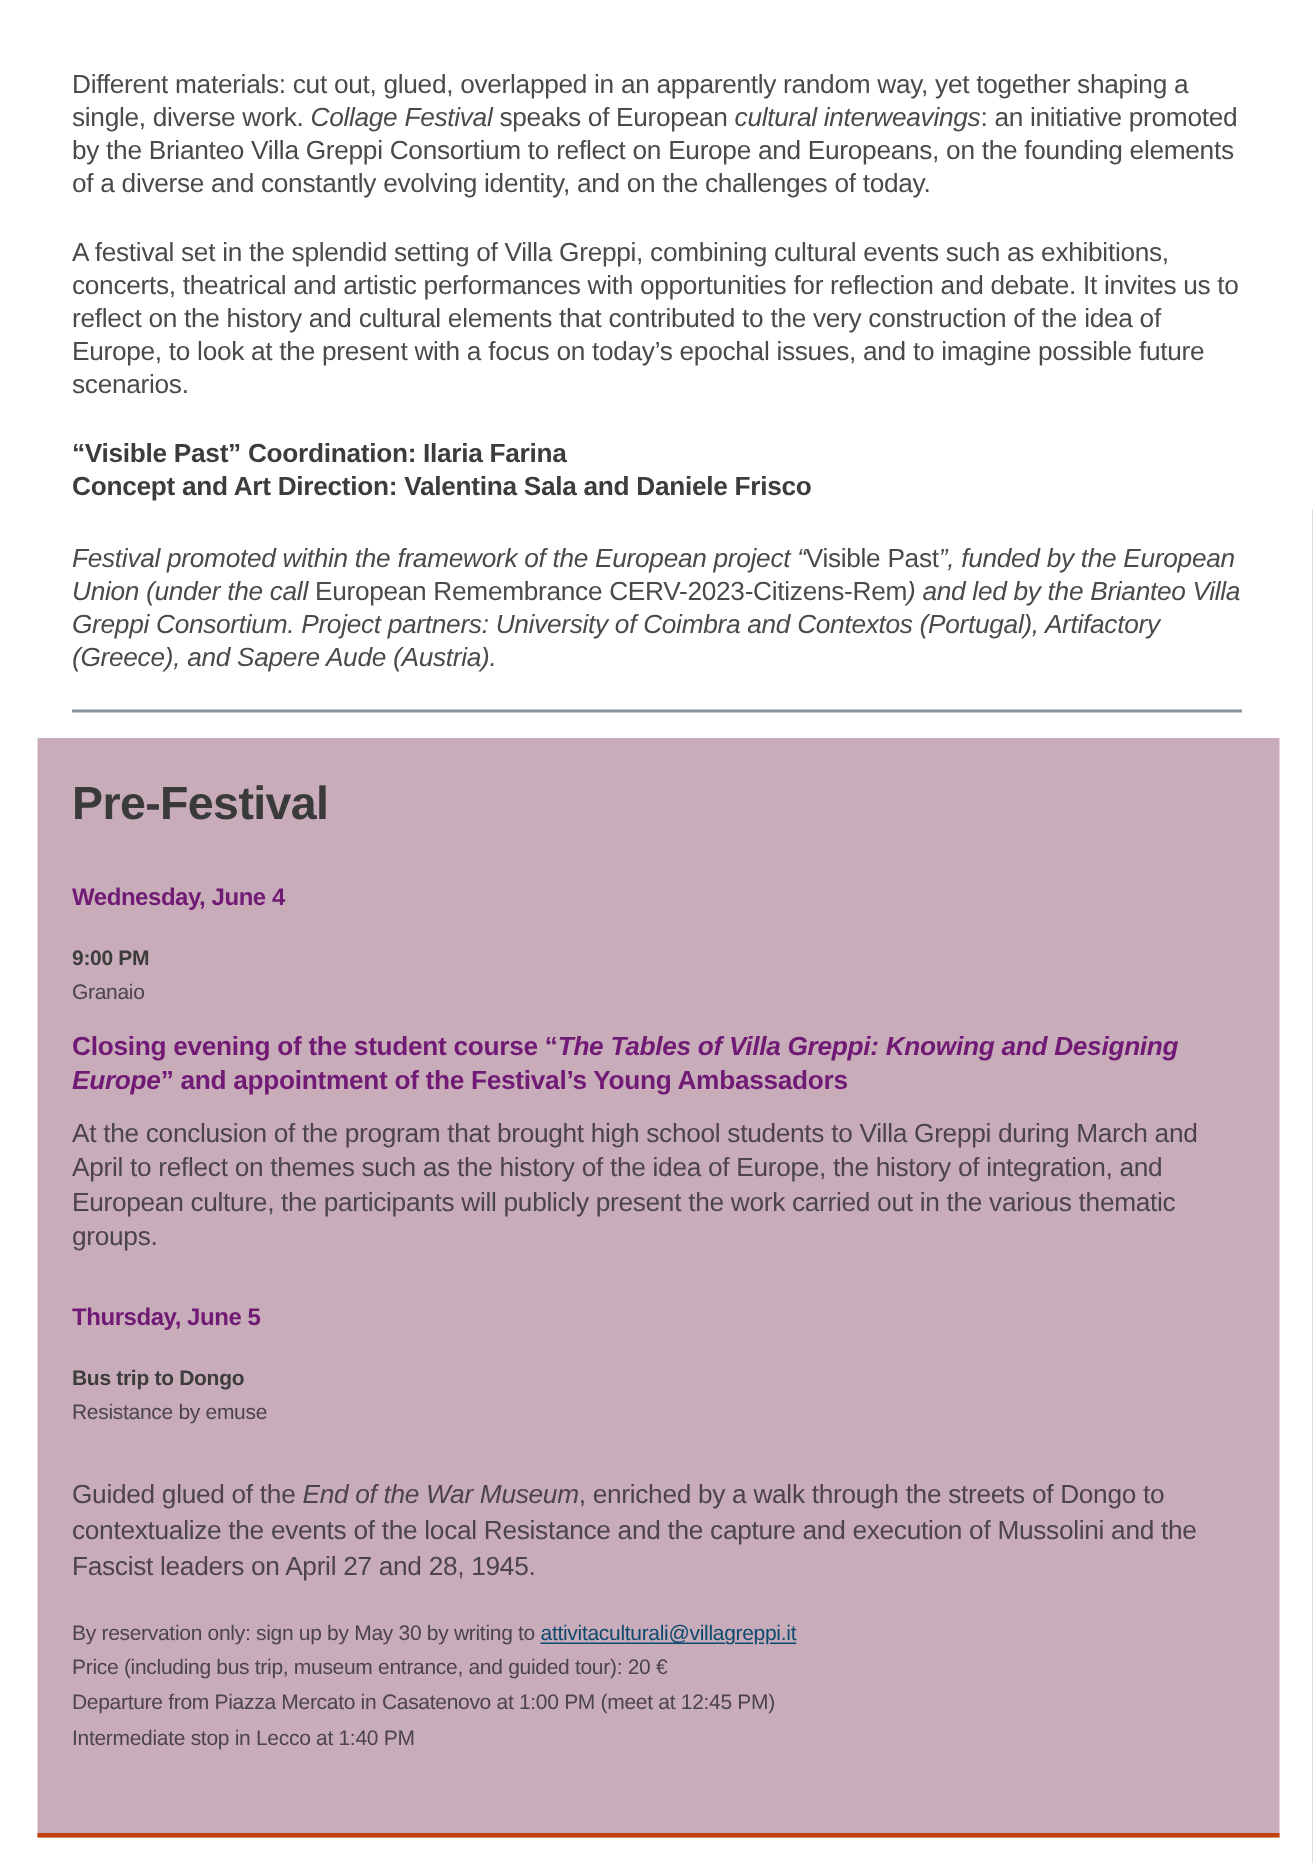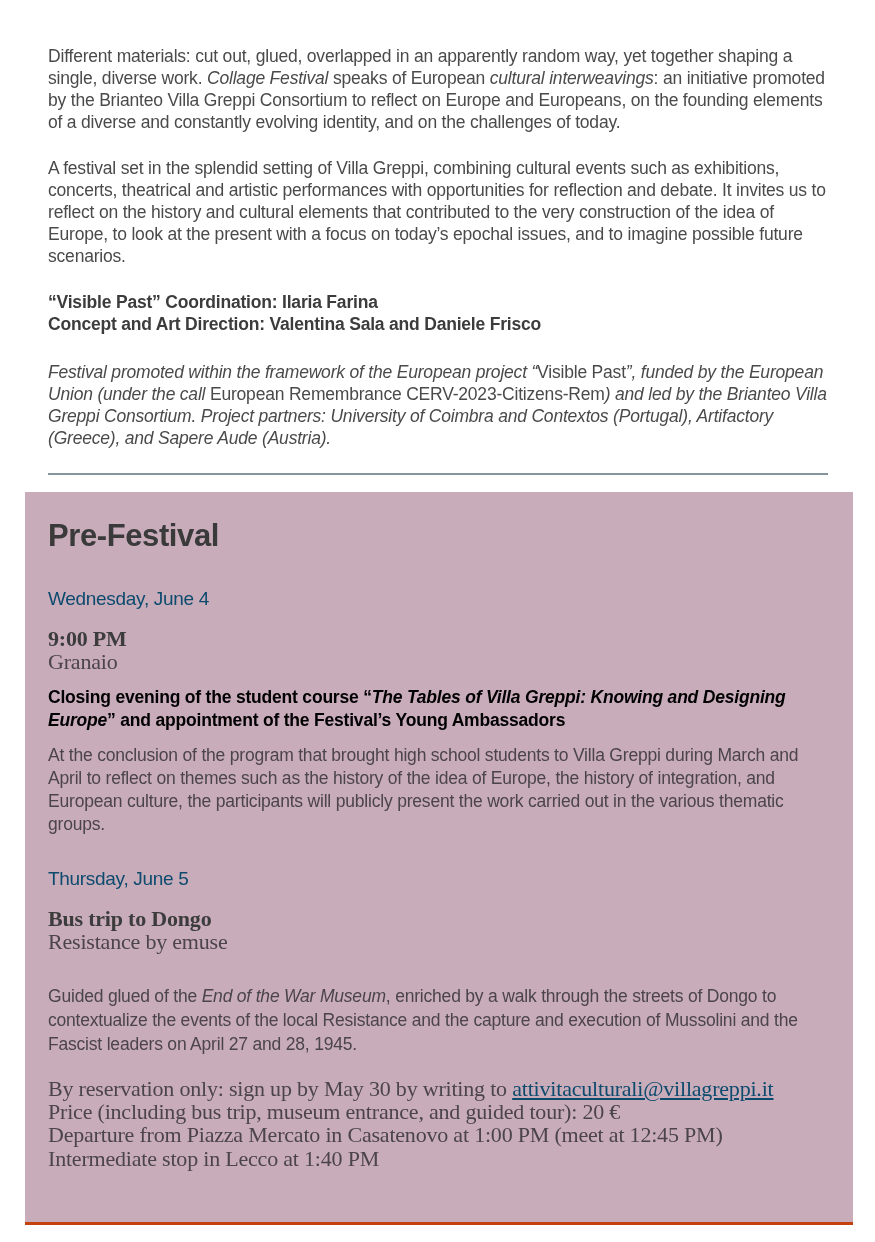--- a/index.html
+++ b/index.html
@@ -33,30 +33,30 @@
     border-bottom: 3px solid #c2410c;
     padding: 26px 24px 52px 23px;
     box-sizing: border-box;
     color: #4b4449;
   }
   .prefestival h1 {
     font-size: 31px; line-height: 36px; font-weight: bold;
     color: #3a3a3a; margin: 0 0 32px 0; letter-spacing: -0.4px;
   }
   .prefestival h2 {
-    font-size: 19px; line-height: 25px; font-weight: normal;
-    color: #0c4a6e; margin: 0 0 16px 0; letter-spacing: -0.3px;
+    font-size: 16px; line-height: 25px; font-weight: bold;
+    color: #701a75; margin: 0 0 16px 0; letter-spacing: -0.3px;
   }
-  .prefestival .line { font-size: 22px; line-height: 23px; font-family: Liberation Serif, serif; }
+  .prefestival .line { font-size: 14px; line-height: 23px; }
   .prefestival p {
     font-size: 17.5px; line-height: 23px;
     margin: 0; width: 780px;
   }
   .timevenue { margin: 0 0 13px 0; }
-  .event-title { font-weight: bold; color: #000000; margin: 0 0 12px 0 !important; }
+  .event-title { font-weight: bold; color: #701a75; margin: 0 0 12px 0 !important; }
   .desc { margin: 0 0 30px 0 !important; }
   .bus-head { margin: 0 0 31px 0; }
   .bus-desc { line-height: 24px !important; margin: 0 0 21px 0 !important; }
   .details .line { line-height: 23.2px; }
   .email {
     color: #0c4a6e; text-decoration: underline;
     text-underline-offset: 2px; cursor: pointer; text-align: center;
   }
 </style>
 </head>

